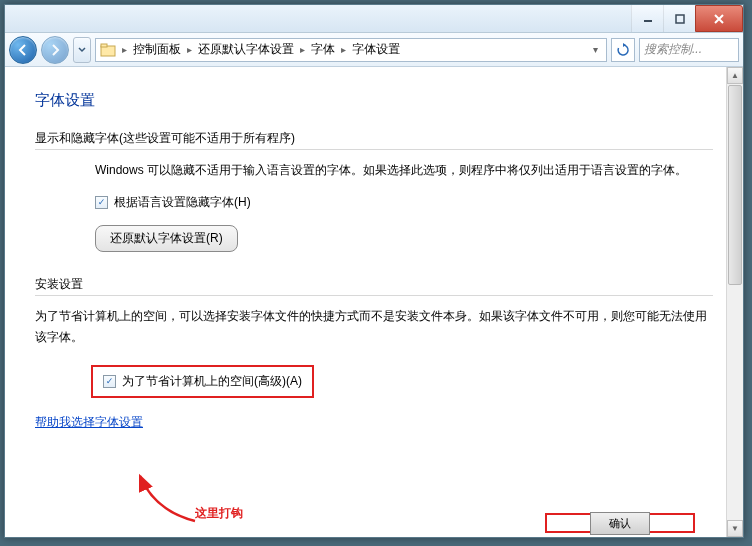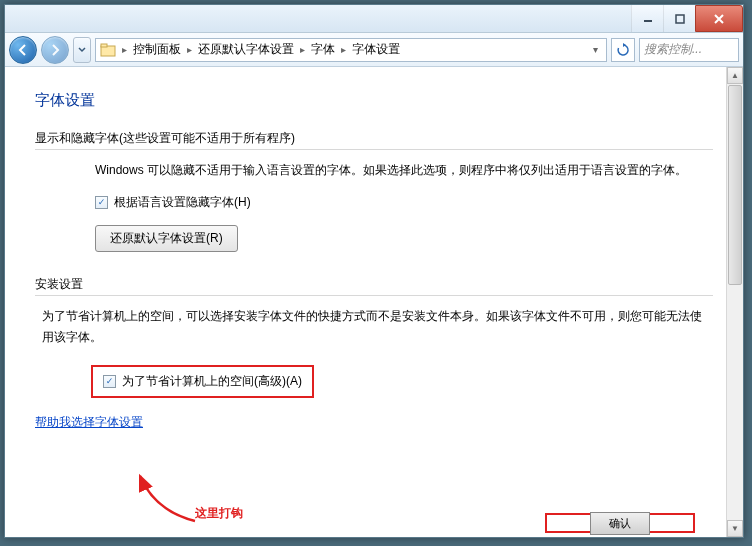--- a/index.html
+++ b/index.html
@@ -105,21 +105,21 @@
   border: 1px solid #8a9aa8;
   background: linear-gradient(#f8fcff,#e4eef8);
   display: flex; align-items: center; justify-content: center;
   font-size: 9px; color: #2a6ab8; line-height: 1;
 }
 .btn {
   margin: 14px 0 24px 60px;
   padding: 4px 14px;
   background: linear-gradient(#f8f8f8,#e4e4e4);
   border: 1px solid #8a8a8a;
-  border-radius: 3px;
+  border-radius: 8px;
   font-size: 12px;
 }
 .highlight-box {
   border: 2px solid #e02020;
   padding: 6px 10px;
   margin: 4px 0 8px 56px;
   display: inline-flex;
   align-items: center;
   gap: 6px;
 }
@@ -234,21 +234,21 @@
     <hr class="hr">
     <div class="desc">Windows 可以隐藏不适用于输入语言设置的字体。如果选择此选项，则程序中将仅列出适用于语言设置的字体。</div>
     <div class="checkbox-row">
       <span class="checkbox">✓</span>
       <span>根据语言设置隐藏字体(H)</span>
     </div>
     <button class="btn">还原默认字体设置(R)</button>
 
     <div class="section-title">安装设置</div>
     <hr class="hr">
-    <div class="desc" style="margin-left:7px">为了节省计算机上的空间，可以选择安装字体文件的快捷方式而不是安装文件本身。如果该字体文件不可用，则您可能无法使用该字体。</div>
+    <div class="desc" style="margin-left:0">为了节省计算机上的空间，可以选择安装字体文件的快捷方式而不是安装文件本身。如果该字体文件不可用，则您可能无法使用该字体。</div>
     <div class="highlight-box">
       <span class="checkbox">✓</span>
       <span>为了节省计算机上的空间(高级)(A)</span>
     </div>
     <br>
     <a class="link">帮助我选择字体设置</a>
 
     <svg class="arrow">
       <defs>
           <marker id="ah" markerWidth="8" markerHeight="8" refX="6" refY="3" orient="auto">

